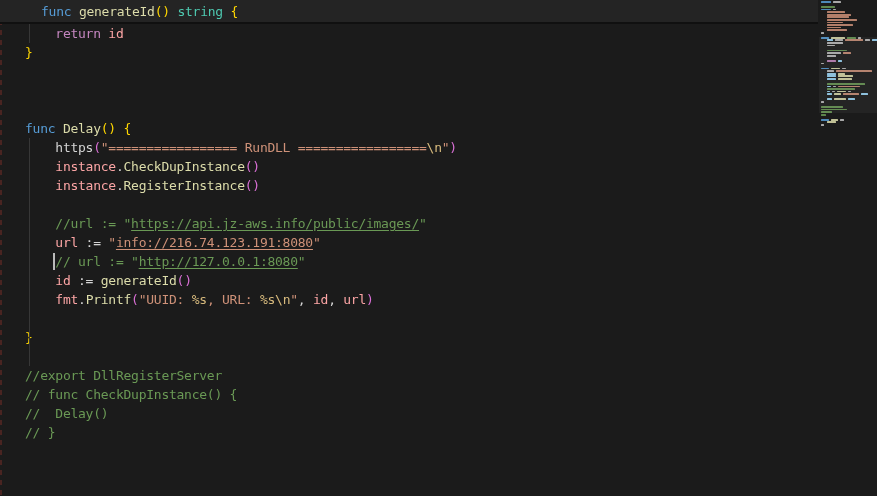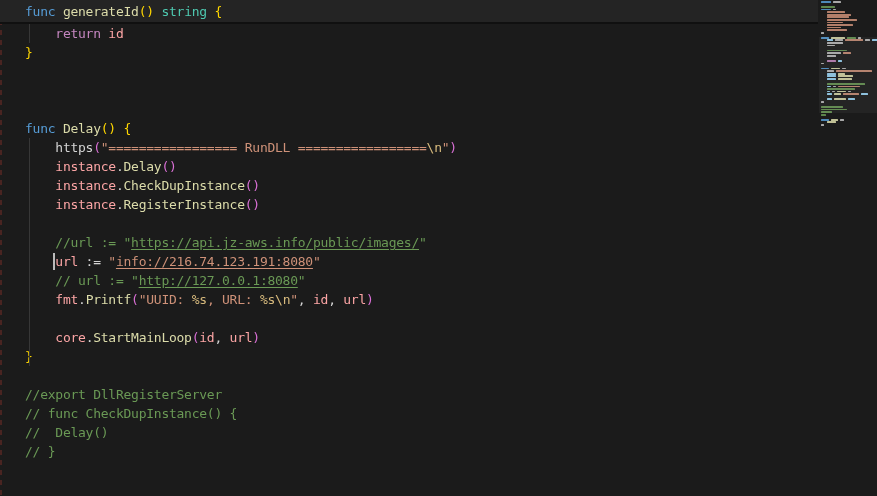--- a/index.html
+++ b/index.html
@@ -20,21 +20,21 @@
       var(--gutter-mark) 0px, var(--gutter-mark) 5px,
       transparent 5px, transparent 10px);
   }
 
   
   .sticky {
     position:absolute; left:0; top:0; width:818px; height:22px;
     background: var(--sticky-bg);
     z-index:5;
   }
-  .sticky .code-line { padding-top:2px; }
+  .sticky .code-line { padding-top:2px;margin-left:16px; }
   .sticky-shadow {
     position:absolute; left:0; top:22px; width:818px; height:2px;
     background: var(--sticky-shadow);
     z-index:5;
   }
 
   
   .code-lines { position:absolute; left:0; top:24px; width:818px; }
   .code-line {
     height:19px; padding-left:25px; white-space:pre;
@@ -87,30 +87,29 @@
   <div class="indent-guide guide-2"></div>
 
   <div class="code-lines" id="code-lines">
       <div class="code-line"><span class="tk-pun">    </span><span class="tk-ctrl">return</span><span class="tk-pun"> </span><span class="tk-var">id</span></div>
       <div class="code-line"><span class="tk-b1">}</span></div>
       <div class="code-line"></div>
       <div class="code-line"></div>
       <div class="code-line"></div>
       <div class="code-line"><span class="tk-kw">func </span><span class="tk-fn">Delay</span><span class="tk-b1">(</span><span class="tk-b1">)</span><span class="tk-pun"> </span><span class="tk-b1">{</span></div>
       <div class="code-line"><span class="tk-pun">    </span><span class="tk-pun">https</span><span class="tk-b2">(</span><span class="tk-str">"================= RunDLL =================</span><span class="tk-esc">\n</span><span class="tk-str">"</span><span class="tk-b2">)</span></div>
-      <div class="code-line"><span class="tk-pun">    </span><span class="tk-var">instance</span><span class="tk-pun">.</span><span class="tk-fn">Delay</span><span class="tk-b2">(</span><span class="tk-b2">)</span></div>
       <div class="code-line"><span class="tk-pun">    </span><span class="tk-var">instance</span><span class="tk-pun">.</span><span class="tk-fn">CheckDupInstance</span><span class="tk-b2">(</span><span class="tk-b2">)</span></div>
       <div class="code-line"><span class="tk-pun">    </span><span class="tk-var">instance</span><span class="tk-pun">.</span><span class="tk-fn">RegisterInstance</span><span class="tk-b2">(</span><span class="tk-b2">)</span></div>
       <div class="code-line"></div>
       <div class="code-line"><span class="tk-pun">    </span><span class="tk-com">//url := "</span><span class="tk-com u">https://api.jz-aws.info/public/images/</span><span class="tk-com">"</span></div>
       <div class="code-line"><span class="tk-pun">    </span><span class="tk-var">url</span><span class="tk-pun"> := </span><span class="tk-str">"</span><span class="tk-str u">info://216.74.123.191:8080</span><span class="tk-str">"</span></div>
       <div class="code-line"><span class="tk-pun">    </span><span class="tk-com">// url := "</span><span class="tk-com u">http://127.0.0.1:8080</span><span class="tk-com">"</span></div>
+      <div class="code-line"><span class="tk-pun">    </span><span class="tk-var">id</span><span class="tk-pun"> := </span><span class="tk-fn">generateId</span><span class="tk-b2">(</span><span class="tk-b2">)</span></div>
       <div class="code-line"><span class="tk-pun">    </span><span class="tk-var">fmt</span><span class="tk-pun">.</span><span class="tk-fn">Printf</span><span class="tk-b2">(</span><span class="tk-str">"UUID: </span><span class="tk-esc">%s</span><span class="tk-str">, URL: </span><span class="tk-esc">%s</span><span class="tk-esc">\n</span><span class="tk-str">"</span><span class="tk-pun">, </span><span class="tk-var">id</span><span class="tk-pun">, </span><span class="tk-var">url</span><span class="tk-b2">)</span></div>
       <div class="code-line"></div>
-      <div class="code-line"><span class="tk-pun">    </span><span class="tk-var">core</span><span class="tk-pun">.</span><span class="tk-fn">StartMainLoop</span><span class="tk-b2">(</span><span class="tk-var">id</span><span class="tk-pun">, </span><span class="tk-var">url</span><span class="tk-b2">)</span></div>
       <div class="code-line"><span class="tk-b1">}</span></div>
       <div class="code-line"></div>
       <div class="code-line"><span class="tk-com">//export DllRegisterServer</span></div>
       <div class="code-line"><span class="tk-com">// func CheckDupInstance() {</span></div>
       <div class="code-line"><span class="tk-com">//  Delay()</span></div>
       <div class="code-line"><span class="tk-com">// }</span></div>
       <div class="code-line"></div>
     </div>
 
   <div class="cursor" id="cursor" style="left: 53.32px; top: 253px;"></div>

